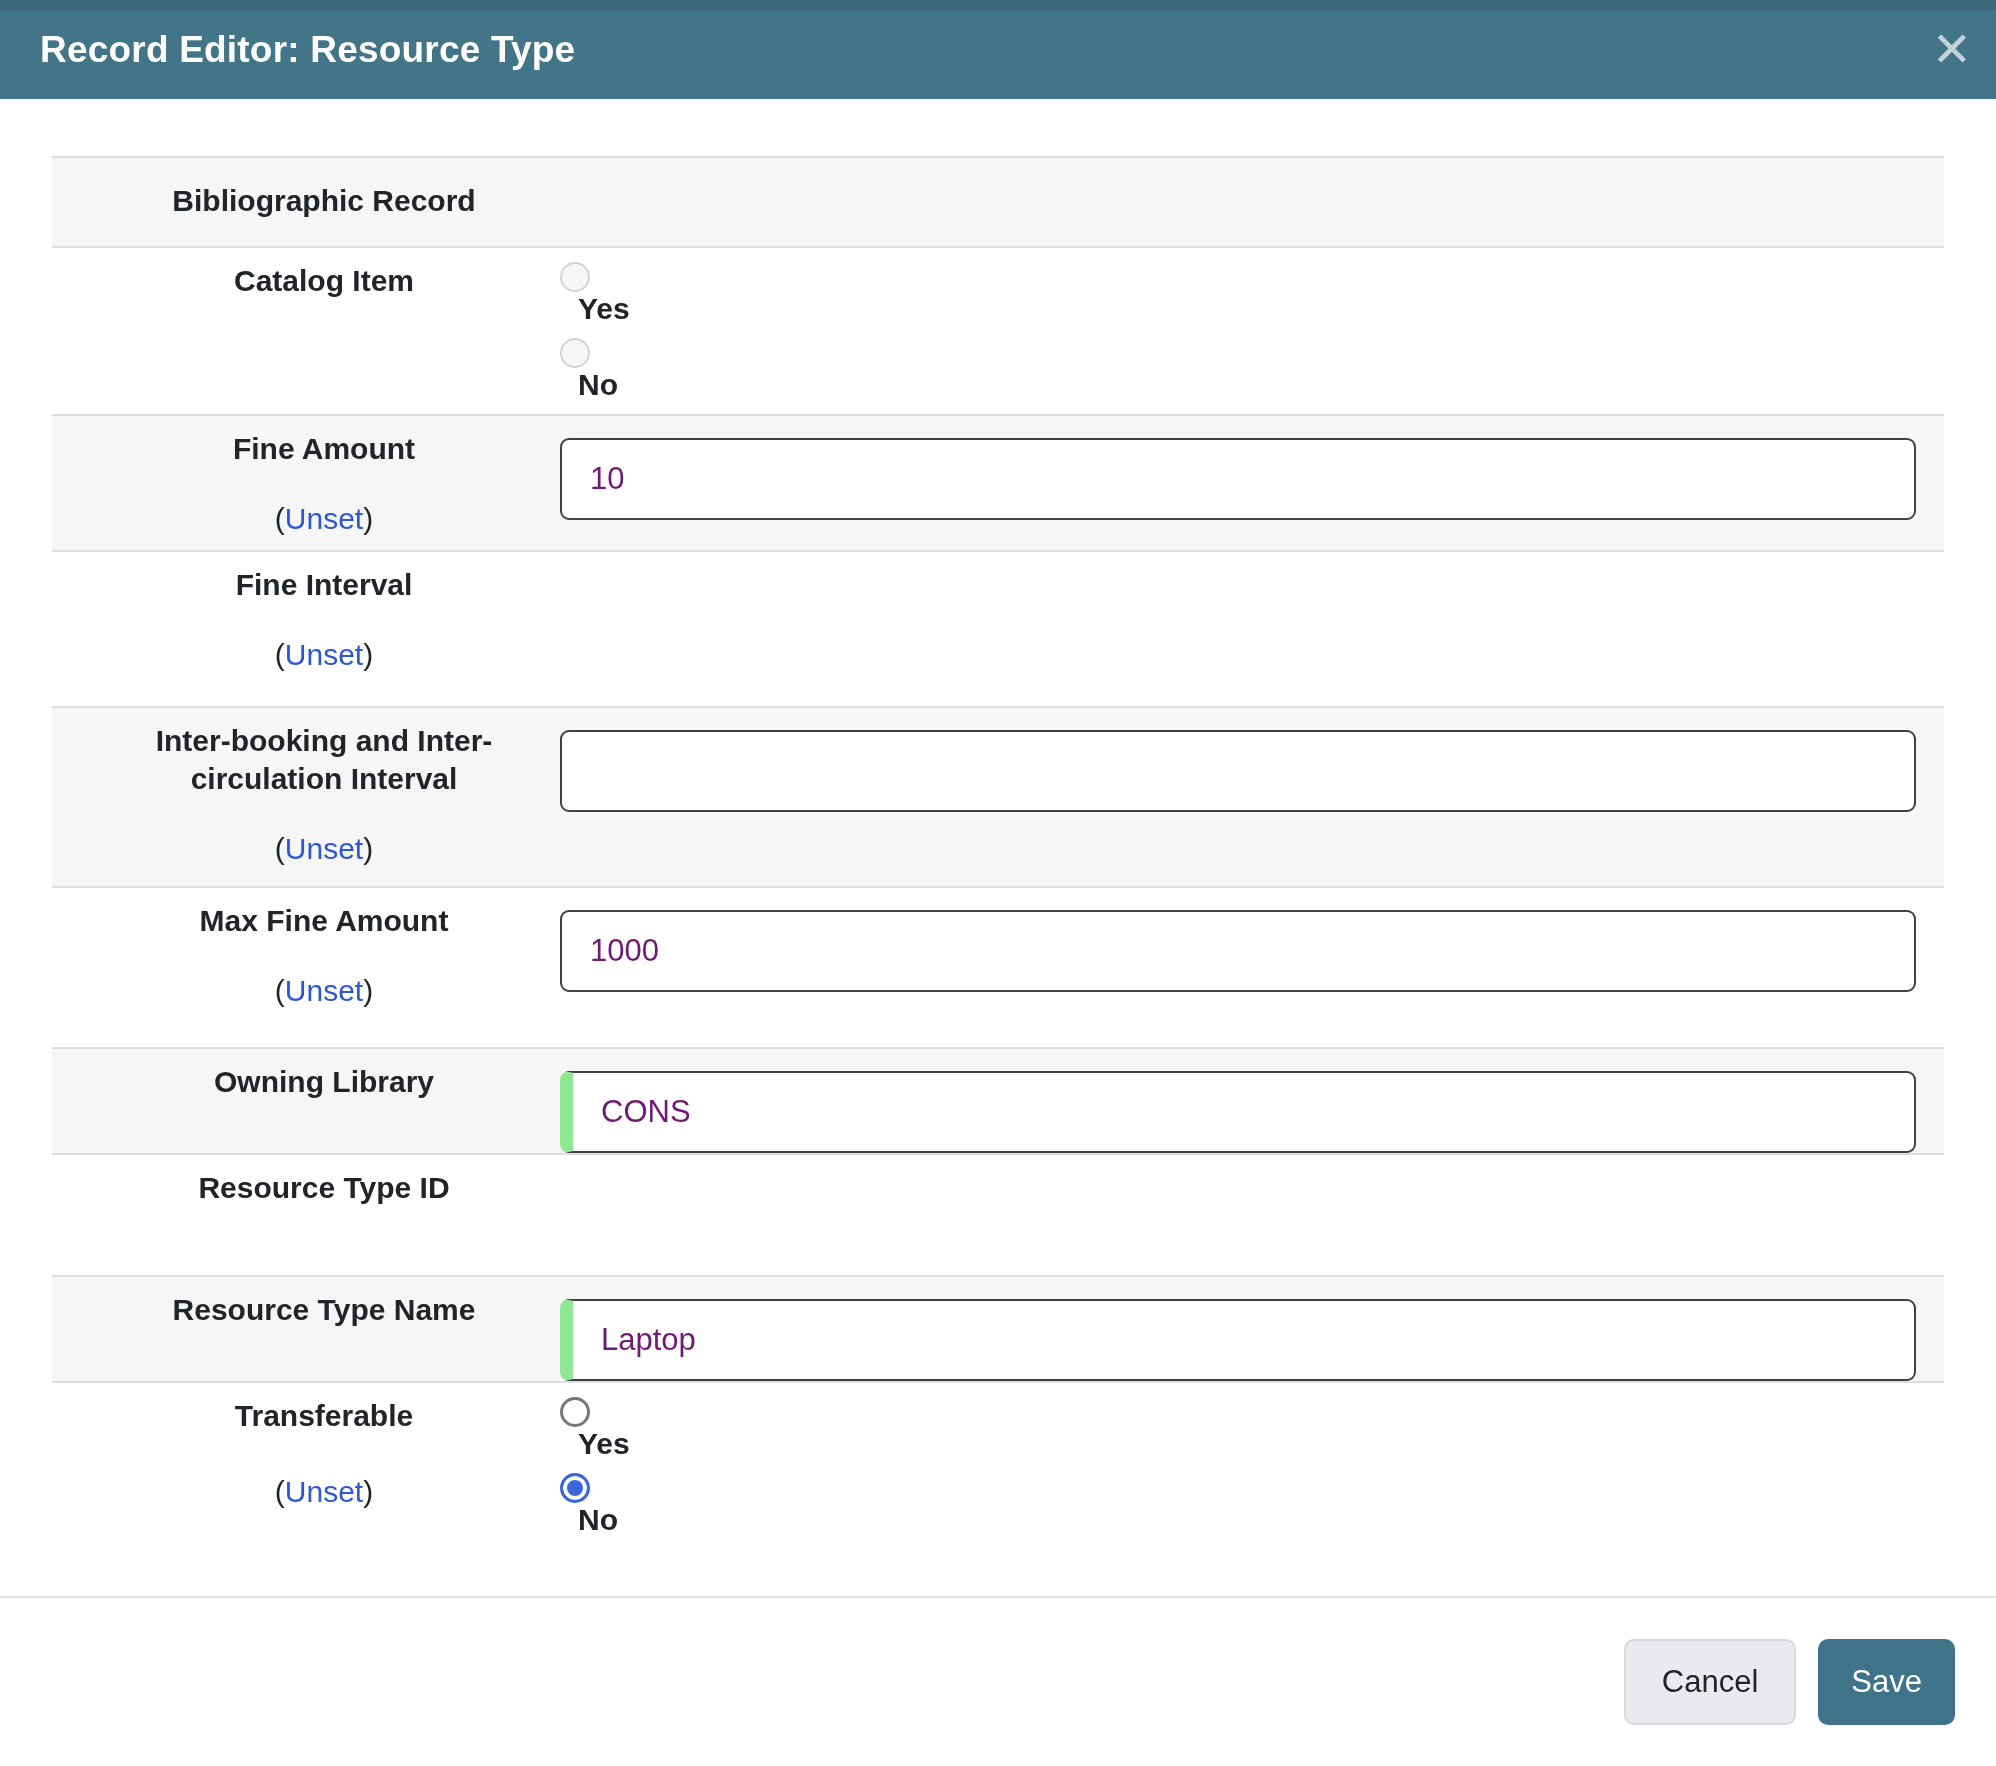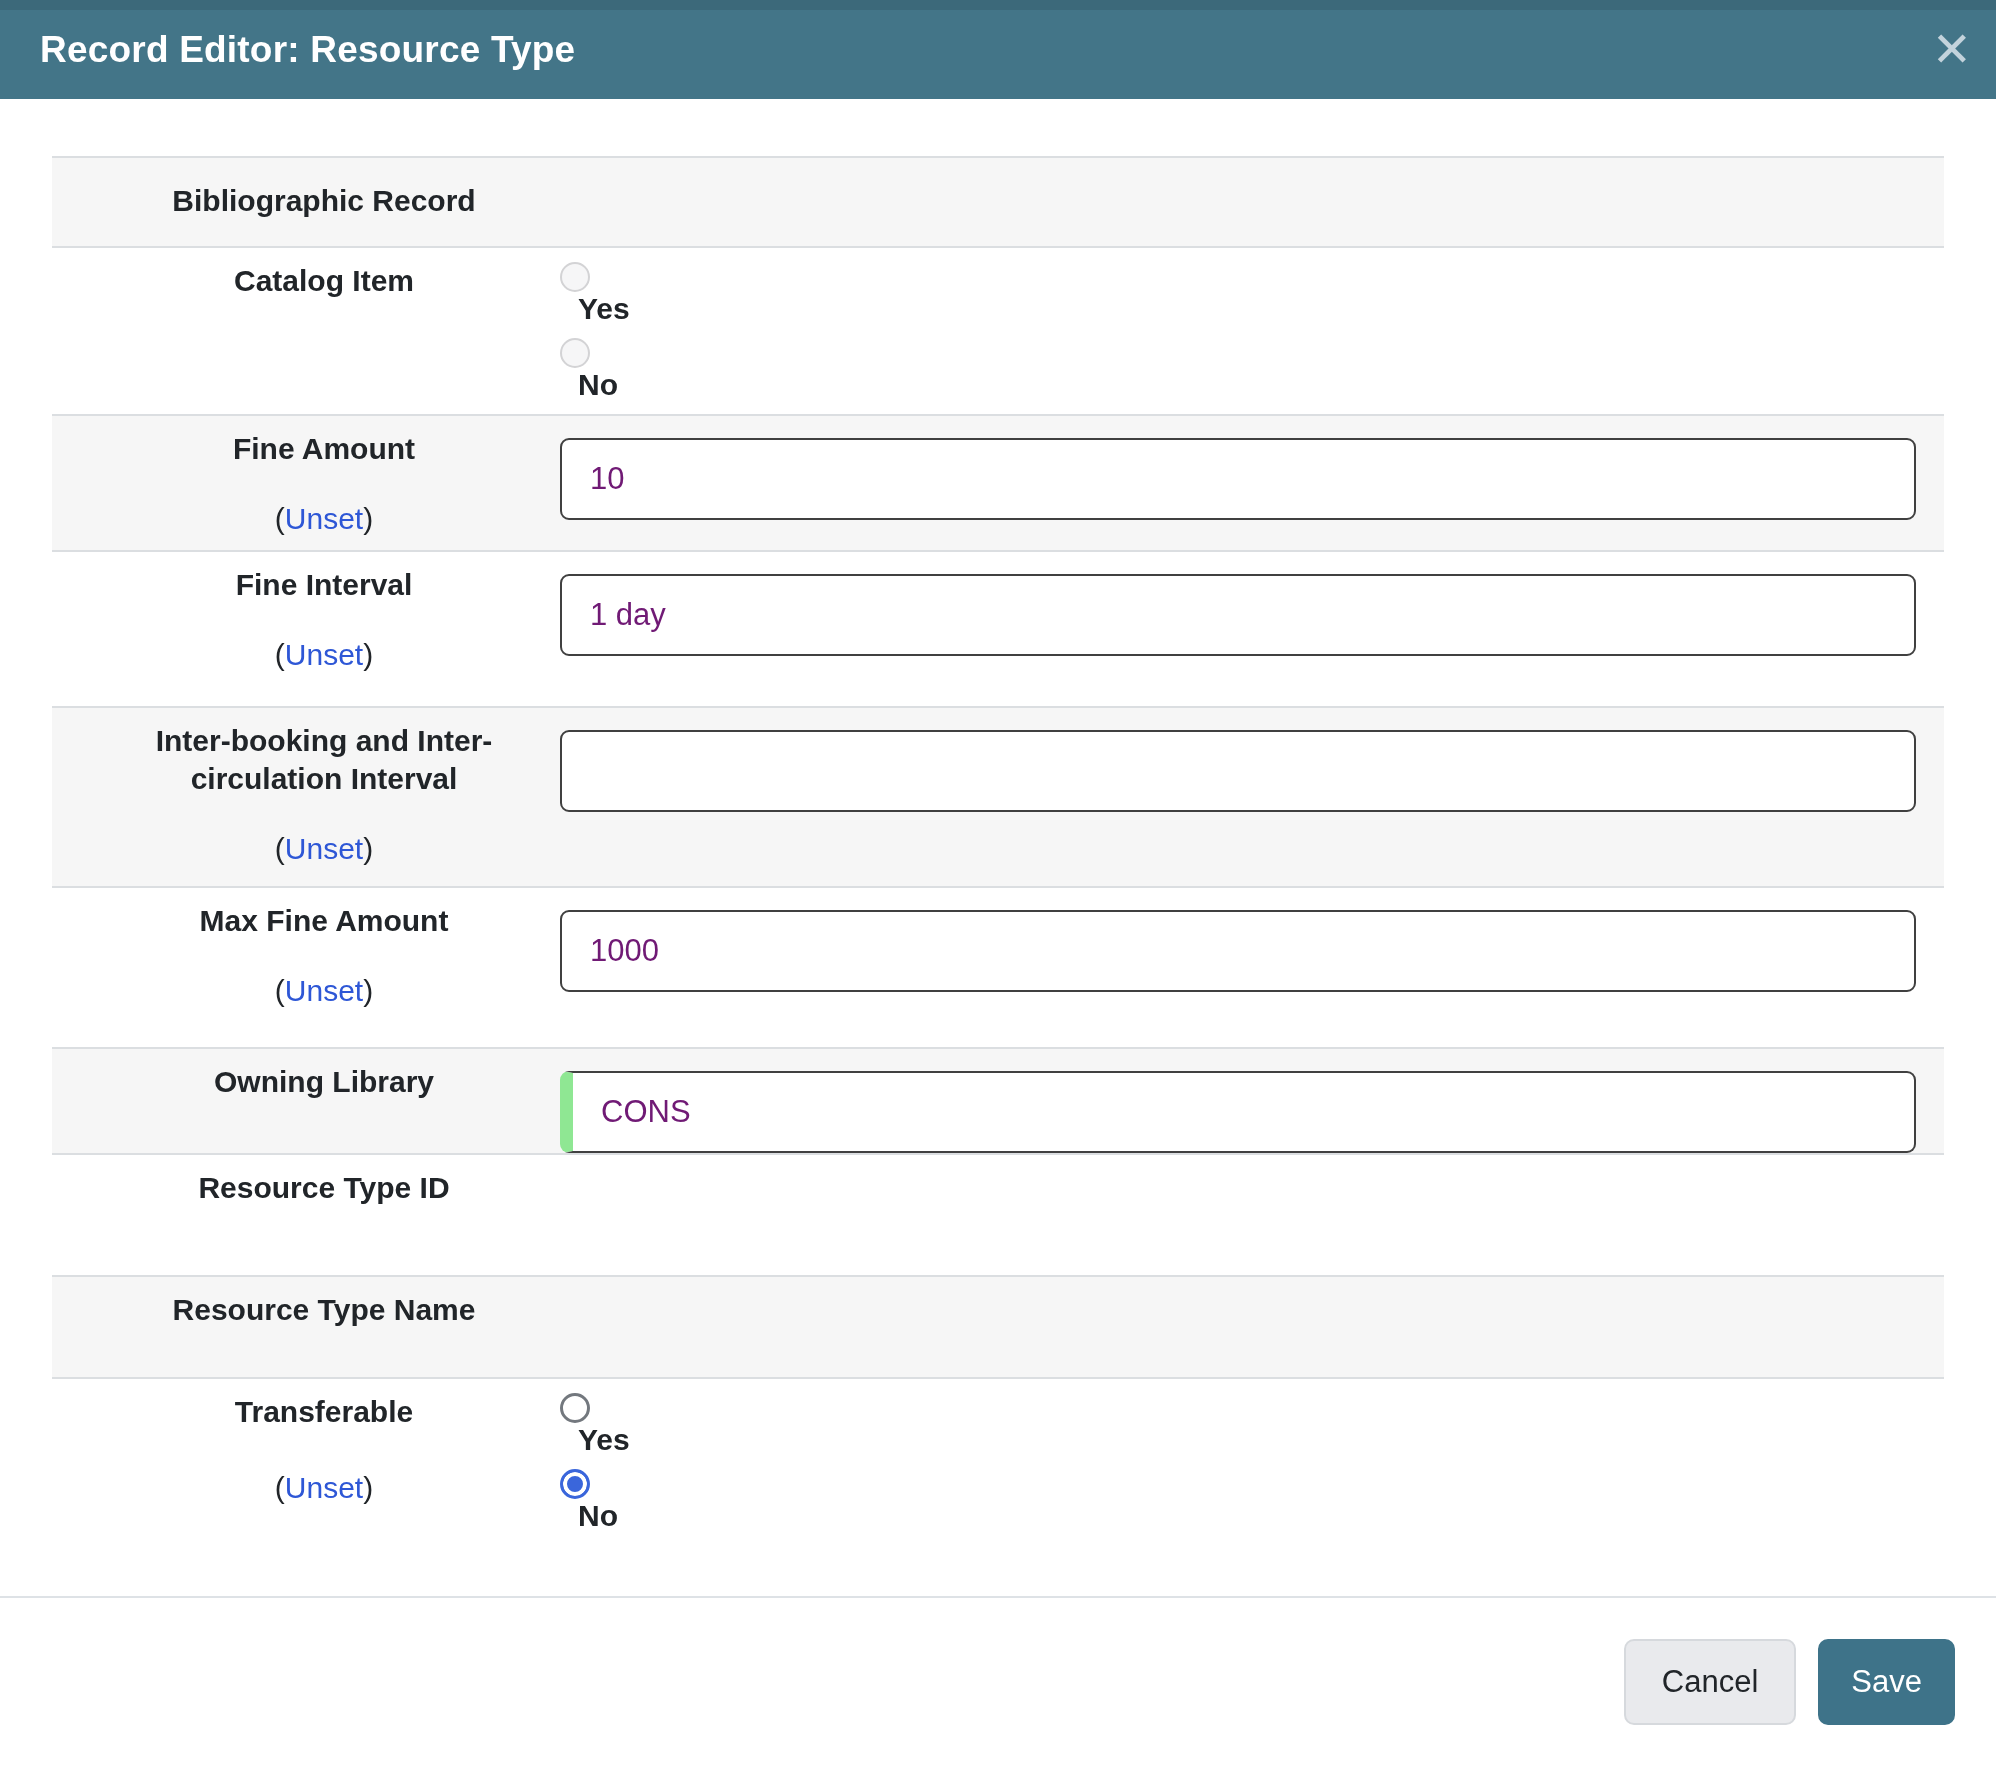--- a/index.html
+++ b/index.html
@@ -207,23 +207,20 @@
     <div class="ccol">
       <input class="txt" type="text" value="10" style="">
     </div>
   </div>
 
   <div class="row r4">
     <div class="lcol">
       <div class="lbl">Fine Interval</div>
       <div class="unset"><span>(</span><a>Unset</a><span>)</span></div>
     </div>
-    <div class="ccol">
-      <input class="txt" type="text" value="1 day" style="">
-    </div>
   </div>
 
   <div class="row r5 gray">
     <div class="lcol">
       <div class="lbl">Inter-booking and Inter-circulation Interval</div>
       <div class="unset"><span>(</span><a>Unset</a><span>)</span></div>
     </div>
     <div class="ccol">
       <input class="txt" type="text" value="" style="">
     </div>
@@ -251,20 +248,23 @@
   <div class="row r8">
     <div class="lcol">
       <div class="lbl">Resource Type ID</div>
     </div>
     <div class="ccol"></div>
   </div>
 
   <div class="row r9 gray">
     <div class="lcol">
       <div class="lbl">Resource Type Name</div>
+    </div>
+    <div class="ccol">
+      <input class="txt req" type="text" value="Laptop" style="">
     </div>
   </div>
 
   <div class="row r10">
     <div class="lcol">
       <div class="lbl">Transferable</div>
       <div class="unset" style="margin-top:40px;"><span>(</span><a>Unset</a><span>)</span></div>
     </div>
     <div class="ccol">
       <div class="opt">

